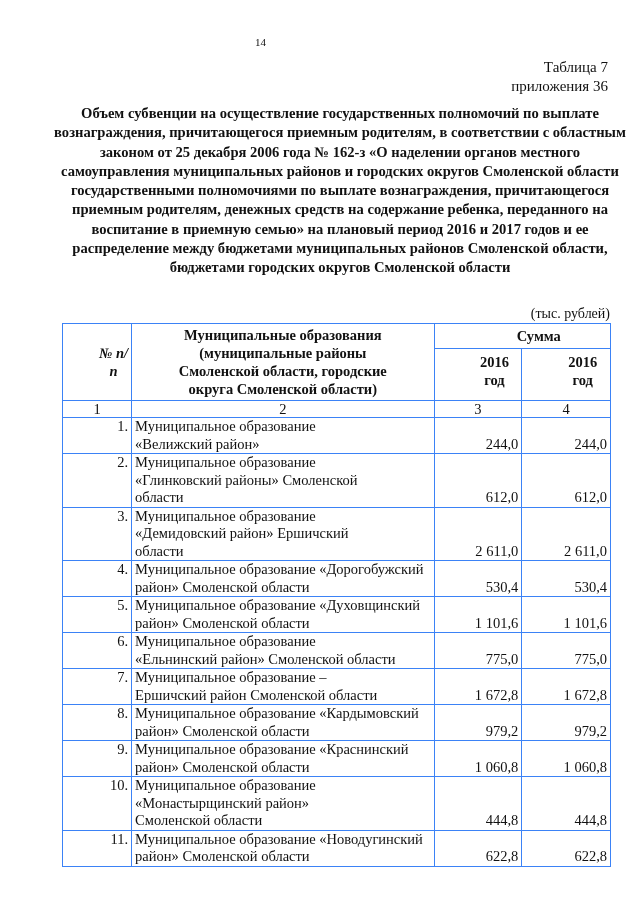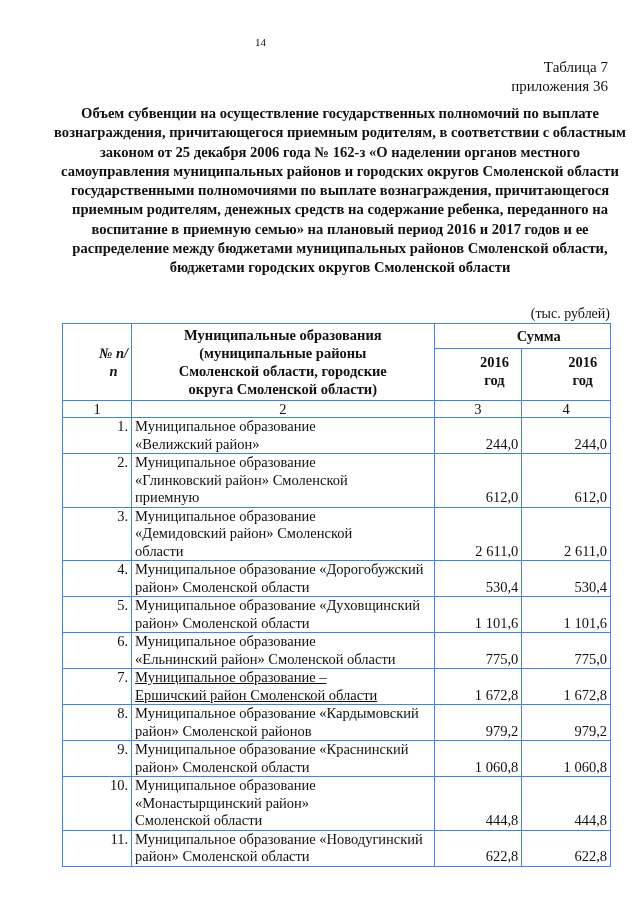--- a/index.html
+++ b/index.html
@@ -63,27 +63,27 @@
   </thead>
   <tbody>
     <tr>
       <td class="num">1.</td>
       <td class="name" style="padding-right:80px;">Муниципальное образование «Велижский район»</td>
       <td class="val">244,0</td>
       <td class="val">244,0</td>
     </tr>
     <tr>
       <td class="num">2.</td>
-      <td class="name" style="padding-right:35px;">Муниципальное образование «Глинковский район» Смоленской приемную</td>
+      <td class="name" style="padding-right:35px;">Муниципальное образование «Глинковский районы» Смоленской области</td>
       <td class="val">612,0</td>
       <td class="val">612,0</td>
     </tr>
     <tr>
       <td class="num">3.</td>
-      <td class="name" style="padding-right:35px;">Муниципальное образование «Демидовский район» Смоленской области</td>
+      <td class="name" style="padding-right:35px;">Муниципальное образование «Демидовский район» Ершичский области</td>
       <td class="val">2 611,0</td>
       <td class="val">2 611,0</td>
     </tr>
     <tr>
       <td class="num">4.</td>
       <td class="name" style="padding-right:5px;">Муниципальное образование «Дорогобужский район» Смоленской области</td>
       <td class="val">530,4</td>
       <td class="val">530,4</td>
     </tr>
     <tr>
@@ -93,27 +93,27 @@
       <td class="val">1 101,6</td>
     </tr>
     <tr>
       <td class="num">6.</td>
       <td class="name" style="padding-right:35px;">Муниципальное образование «Ельнинский район» Смоленской области</td>
       <td class="val">775,0</td>
       <td class="val">775,0</td>
     </tr>
     <tr>
       <td class="num">7.</td>
-      <td class="name" style="padding-right:35px;text-decoration:underline;">Муниципальное образование – Ершичский район Смоленской области</td>
+      <td class="name" style="padding-right:35px;">Муниципальное образование – Ершичский район Смоленской области</td>
       <td class="val">1 672,8</td>
       <td class="val">1 672,8</td>
     </tr>
     <tr>
       <td class="num">8.</td>
-      <td class="name" style="padding-right:5px;">Муниципальное образование «Кардымовский район» Смоленской районов</td>
+      <td class="name" style="padding-right:5px;">Муниципальное образование «Кардымовский район» Смоленской области</td>
       <td class="val">979,2</td>
       <td class="val">979,2</td>
     </tr>
     <tr>
       <td class="num">9.</td>
       <td class="name" style="padding-right:20px;">Муниципальное образование «Краснинский район» Смоленской области</td>
       <td class="val">1 060,8</td>
       <td class="val">1 060,8</td>
     </tr>
     <tr>

